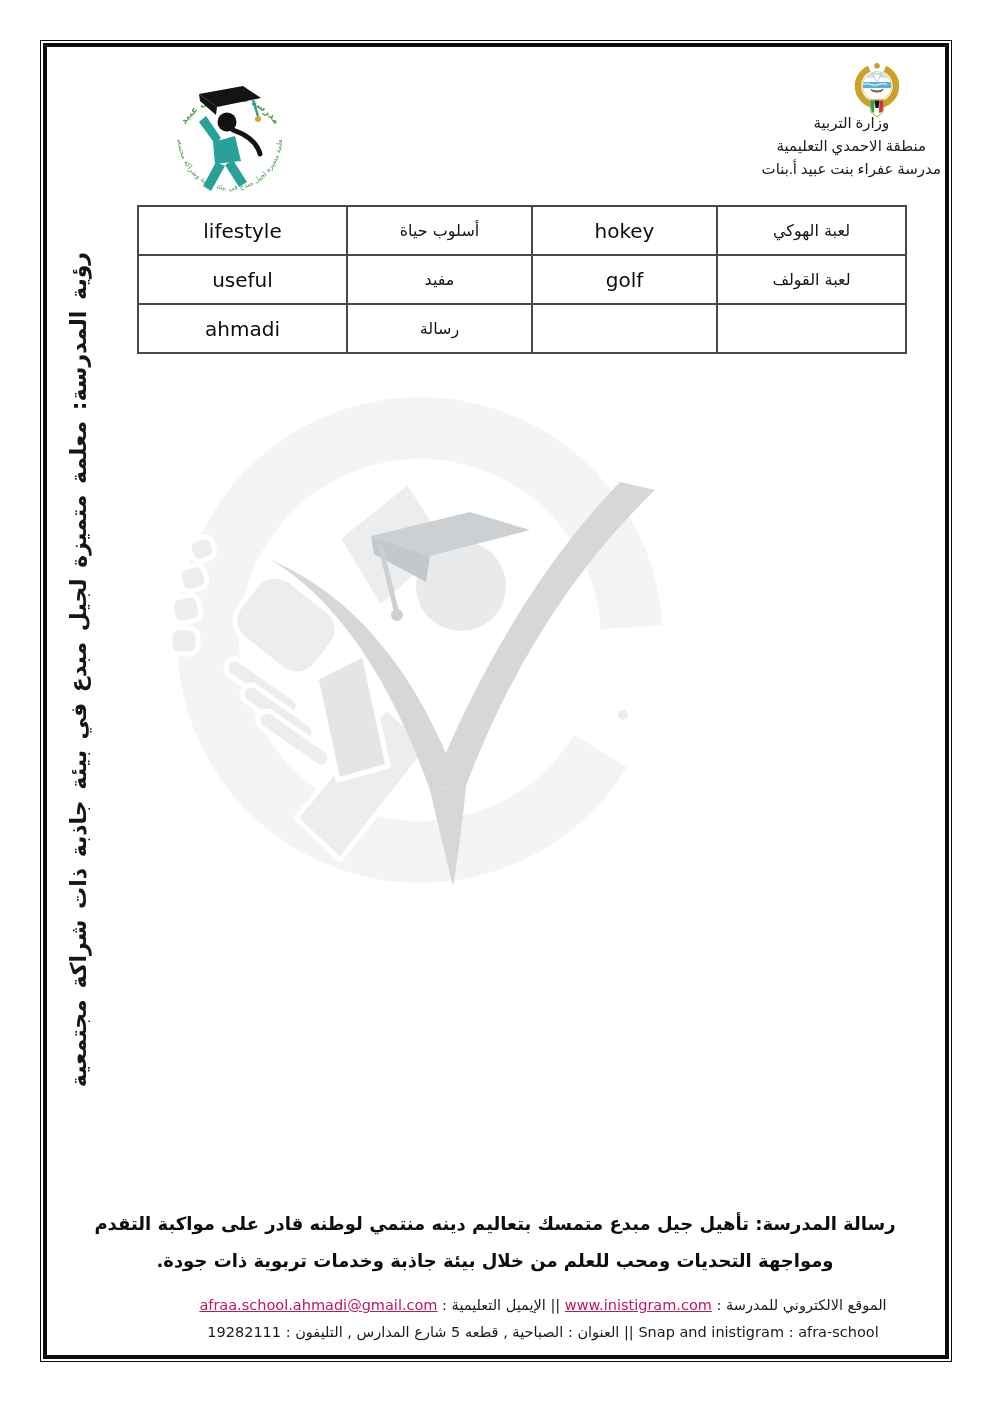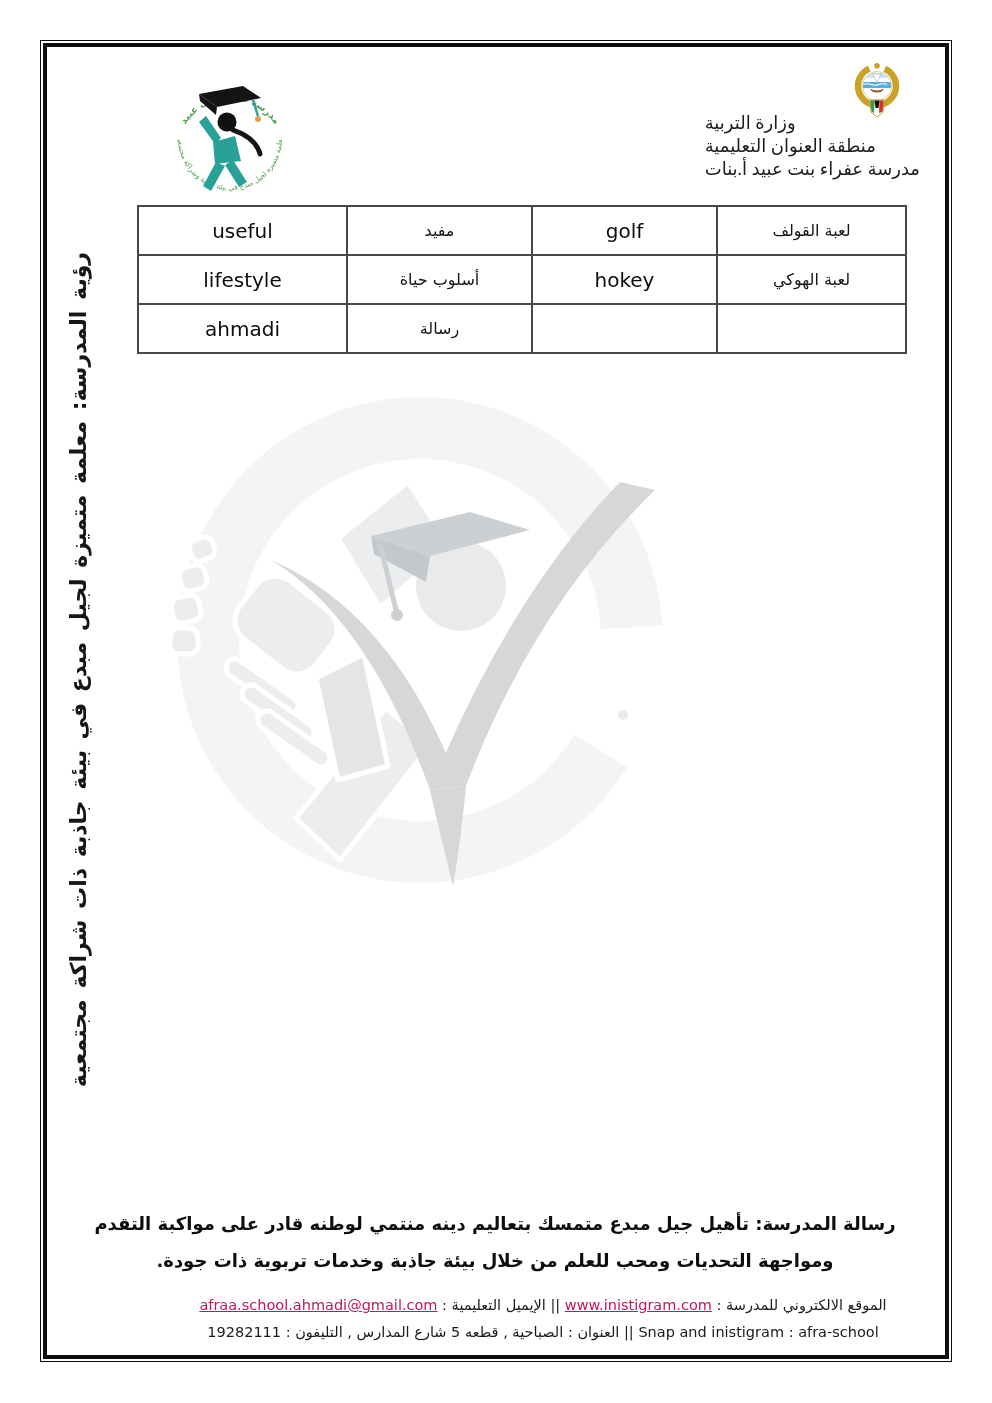--- a/index.html
+++ b/index.html
@@ -8,22 +8,22 @@
     font-family:"DejaVu Sans",sans-serif;color:#111;
   }
   
   .frame-outer{position:absolute;left:40px;top:40px;width:910px;height:1320px;border:1px solid #0c0c0c;}
   .frame-inner{position:absolute;left:2px;top:2px;right:2px;bottom:2px;border:4px solid #0c0c0c;}
 
   
   .school-logo{position:absolute;left:163px;top:66px;width:134px;height:134px;}
   .emblem{position:absolute;left:853px;top:62px;width:48px;height:58px;}
   .authority{
-    position:absolute;top:112px;right:72px;direction:rtl;text-align:left;
-    font-family:"Liberation Serif","DejaVu Sans",serif;font-size:18px;line-height:23px;color:#1c1c1c;
+    position:absolute;top:112px;right:51px;direction:rtl;text-align:center;
+    font-family:"Liberation Serif","DejaVu Sans",serif;font-size:15px;line-height:23px;color:#1c1c1c;
   }
 
   
   table.vocab{position:absolute;left:137px;top:205px;border-collapse:collapse;table-layout:fixed;}
   table.vocab td{
     border:2px solid #484848;height:47px;text-align:center;vertical-align:middle;
     padding:0 4px;overflow:hidden;
   }
   td.en{font-family:"DejaVu Sans",sans-serif;font-size:20px;color:#0c0c0c;}
   td.ar{direction:rtl;font-family:"DejaVu Sans",sans-serif;font-size:16px;color:#141414;}
@@ -141,43 +141,43 @@
   <g>
     <polygon points="17,38 31,38 30,50 24,55 18,50" fill="#ffffff" stroke="#b99a3a" stroke-width="1"></polygon>
     <polygon points="17.5,38.5 21.5,38.5 21,51 18.5,49.5" fill="#2f9e44"></polygon>
     <polygon points="26.5,38.5 30.5,38.5 29.5,49.5 26,51" fill="#d03329"></polygon>
     <polygon points="21.5,38.5 26.5,38.5 25.5,46 22.5,46" fill="#111111"></polygon>
   </g>
 </svg>
 
 <div class="authority">
   <div>وزارة التربية</div>
-  <div>منطقة العنوان التعليمية</div>
+  <div>منطقة الاحمدي التعليمية</div>
   <div>مدرسة عفراء بنت عبيد أ.بنات</div>
 </div>
 
 <table class="vocab">
   <colgroup>
     <col style="width:209px">
       <col style="width:185px">
       <col style="width:185px">
       <col style="width:189px">
   </colgroup>
   <tbody>
     <tr>
+      <td class="en">lifestyle</td>
+      <td class="ar">أسلوب حياة</td>
+      <td class="en">hokey</td>
+      <td class="ar">لعبة الهوكي</td>
+    </tr>
+    <tr>
       <td class="en">useful</td>
       <td class="ar">مفيد</td>
       <td class="en">golf</td>
       <td class="ar">لعبة القولف</td>
-    </tr>
-    <tr>
-      <td class="en">lifestyle</td>
-      <td class="ar">أسلوب حياة</td>
-      <td class="en">hokey</td>
-      <td class="ar">لعبة الهوكي</td>
     </tr>
     <tr>
       <td class="en">ahmadi</td>
       <td class="ar">رسالة</td>
       <td class="en"></td>
       <td class="ar"></td>
     </tr>
   </tbody>
 </table>
 

